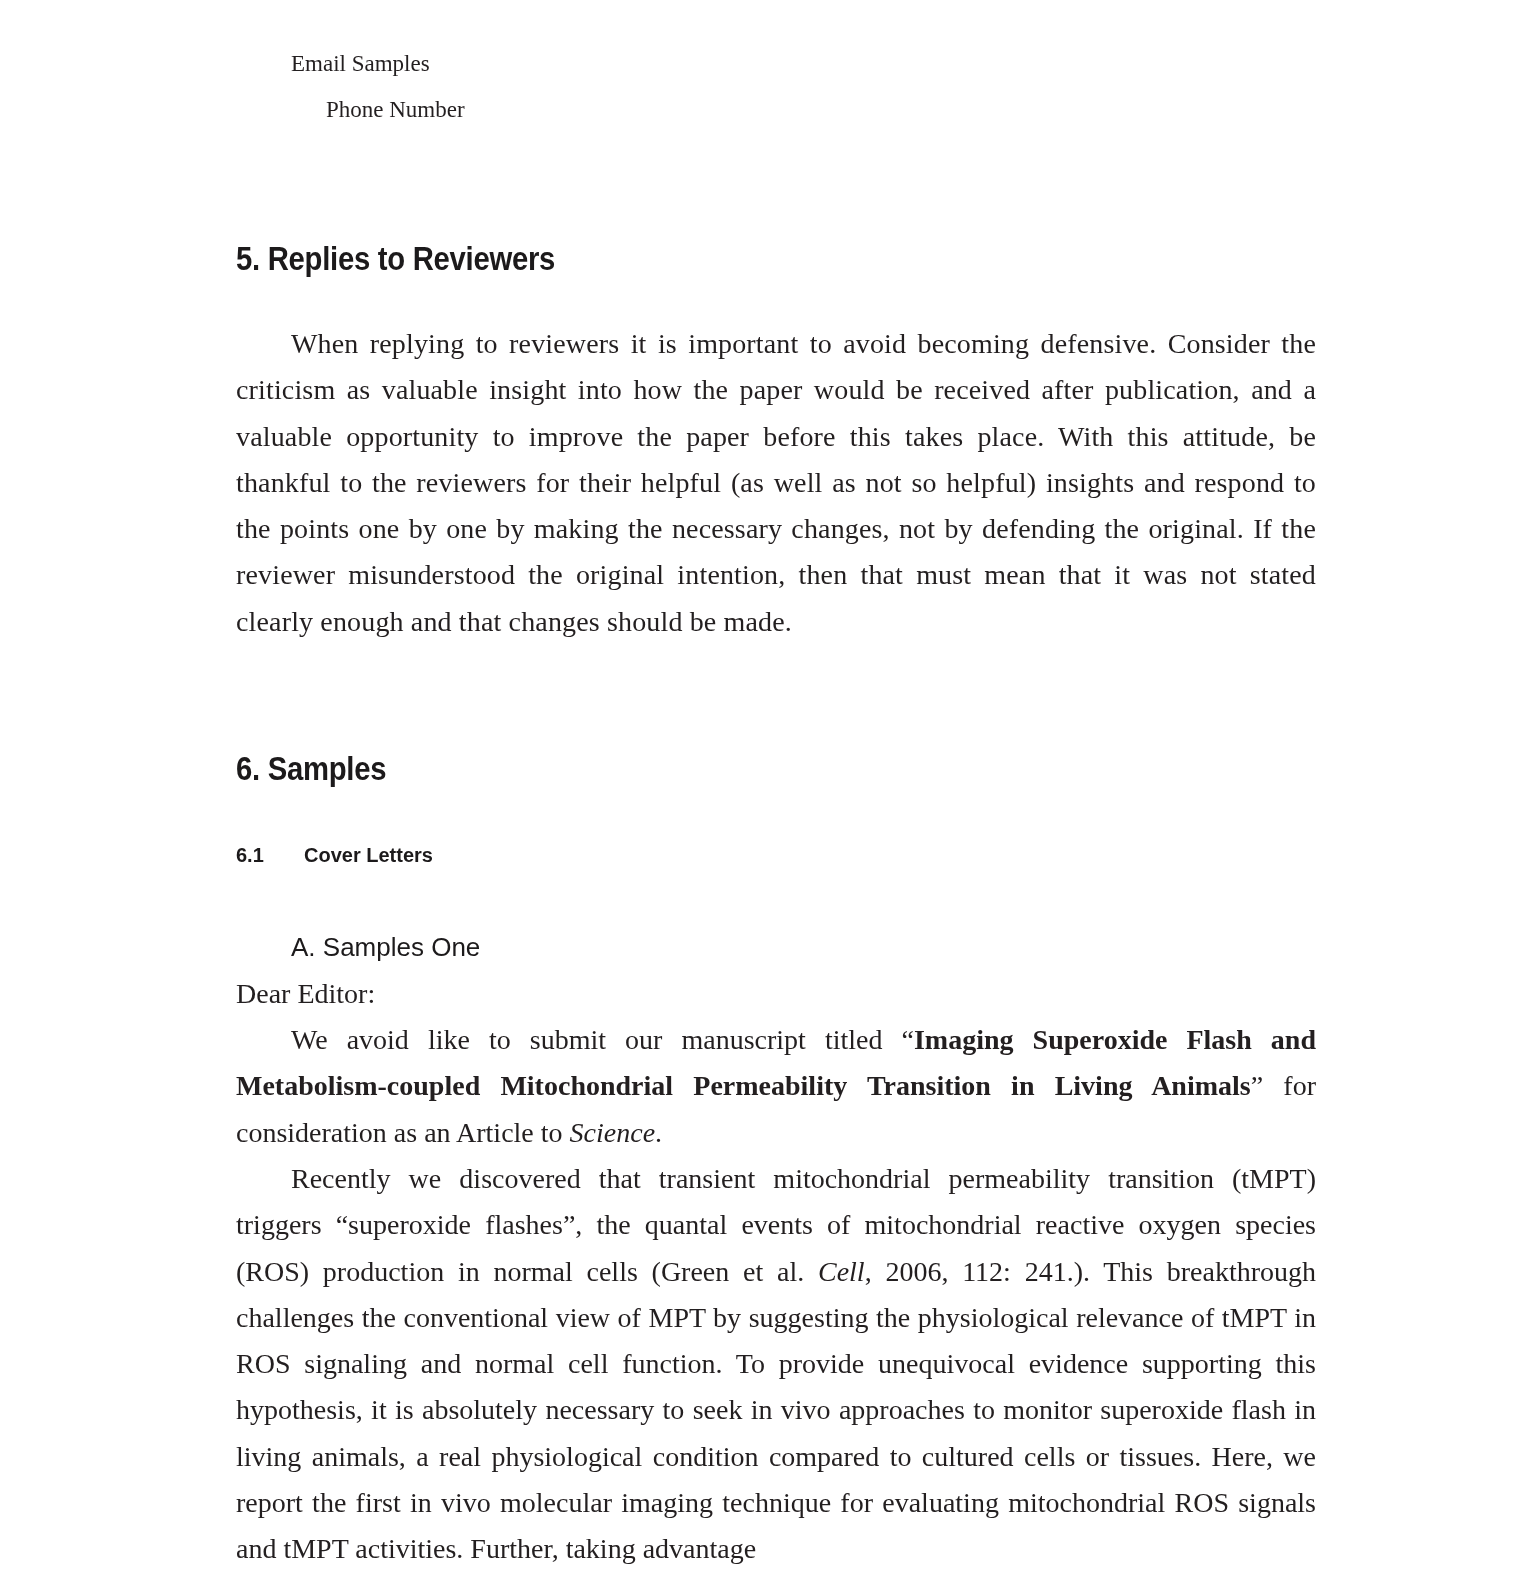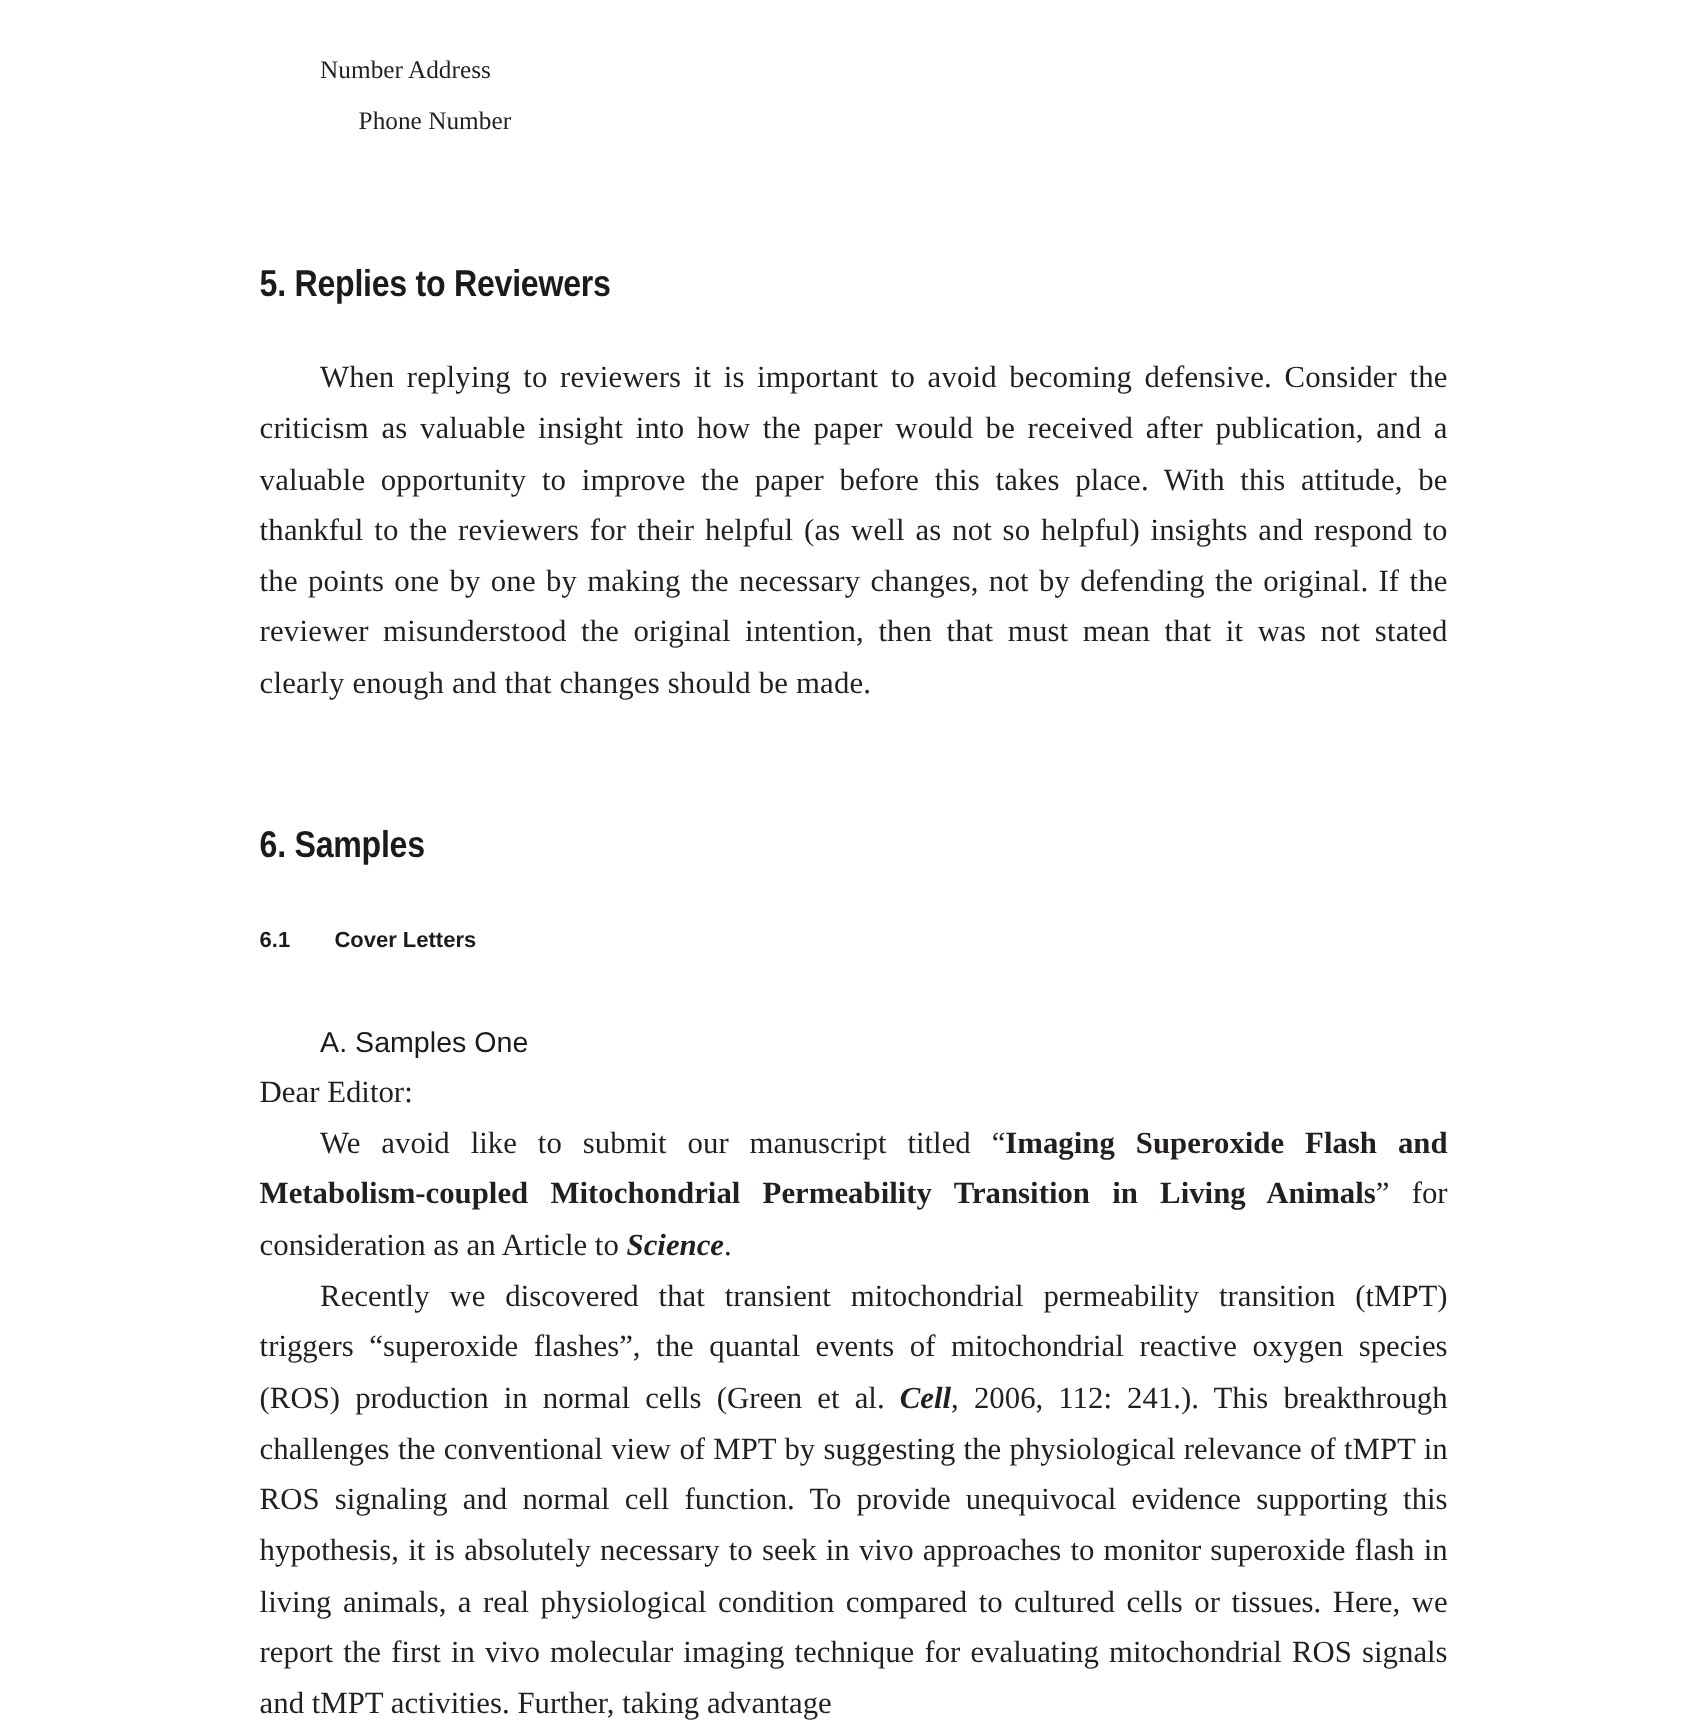--- a/index.html
+++ b/index.html
@@ -92,28 +92,28 @@
     .salutation {
       position: absolute;
       left: 0;
       top: 971px;
       margin: 0;
       white-space: nowrap;
     }
     .para.letter1 { top: 1017px; }
     .para.letter2 { top: 1156px; }
     b, strong { font-weight: bold; }
-    .bi { font-weight: bold; font-style: italic; }
+    .bi { font-weight: normal; font-style: italic; }
   </style>
 </head>
 <body>
 
 <div class="page">
 
-  <div class="serif contact email">Number Address</div>
+  <div class="serif contact email">Email Samples</div>
   <div class="serif contact phone">Phone Number</div>
 
   <h1 class="h1 s5">5. Replies to Reviewers</h1>
 
   <p class="serif para reviewers">When replying to reviewers it is important to avoid becoming defensive. Consider the criticism as valuable insight into how the paper would be received after publication, and a valuable opportunity to improve the paper before this takes place. With this attitude, be thankful to the reviewers for their helpful (as well as not so helpful) insights and respond to the points one by one by making the necessary changes, not by defending the original. If the reviewer misunderstood the original intention, then that must mean that it was not stated clearly enough and that changes should be made.</p>
 
   <h1 class="h1 s6">6. Samples</h1>
 
   <h2 class="h2"><span class="num">6.1</span><span>Cover Letters</span></h2>
 

